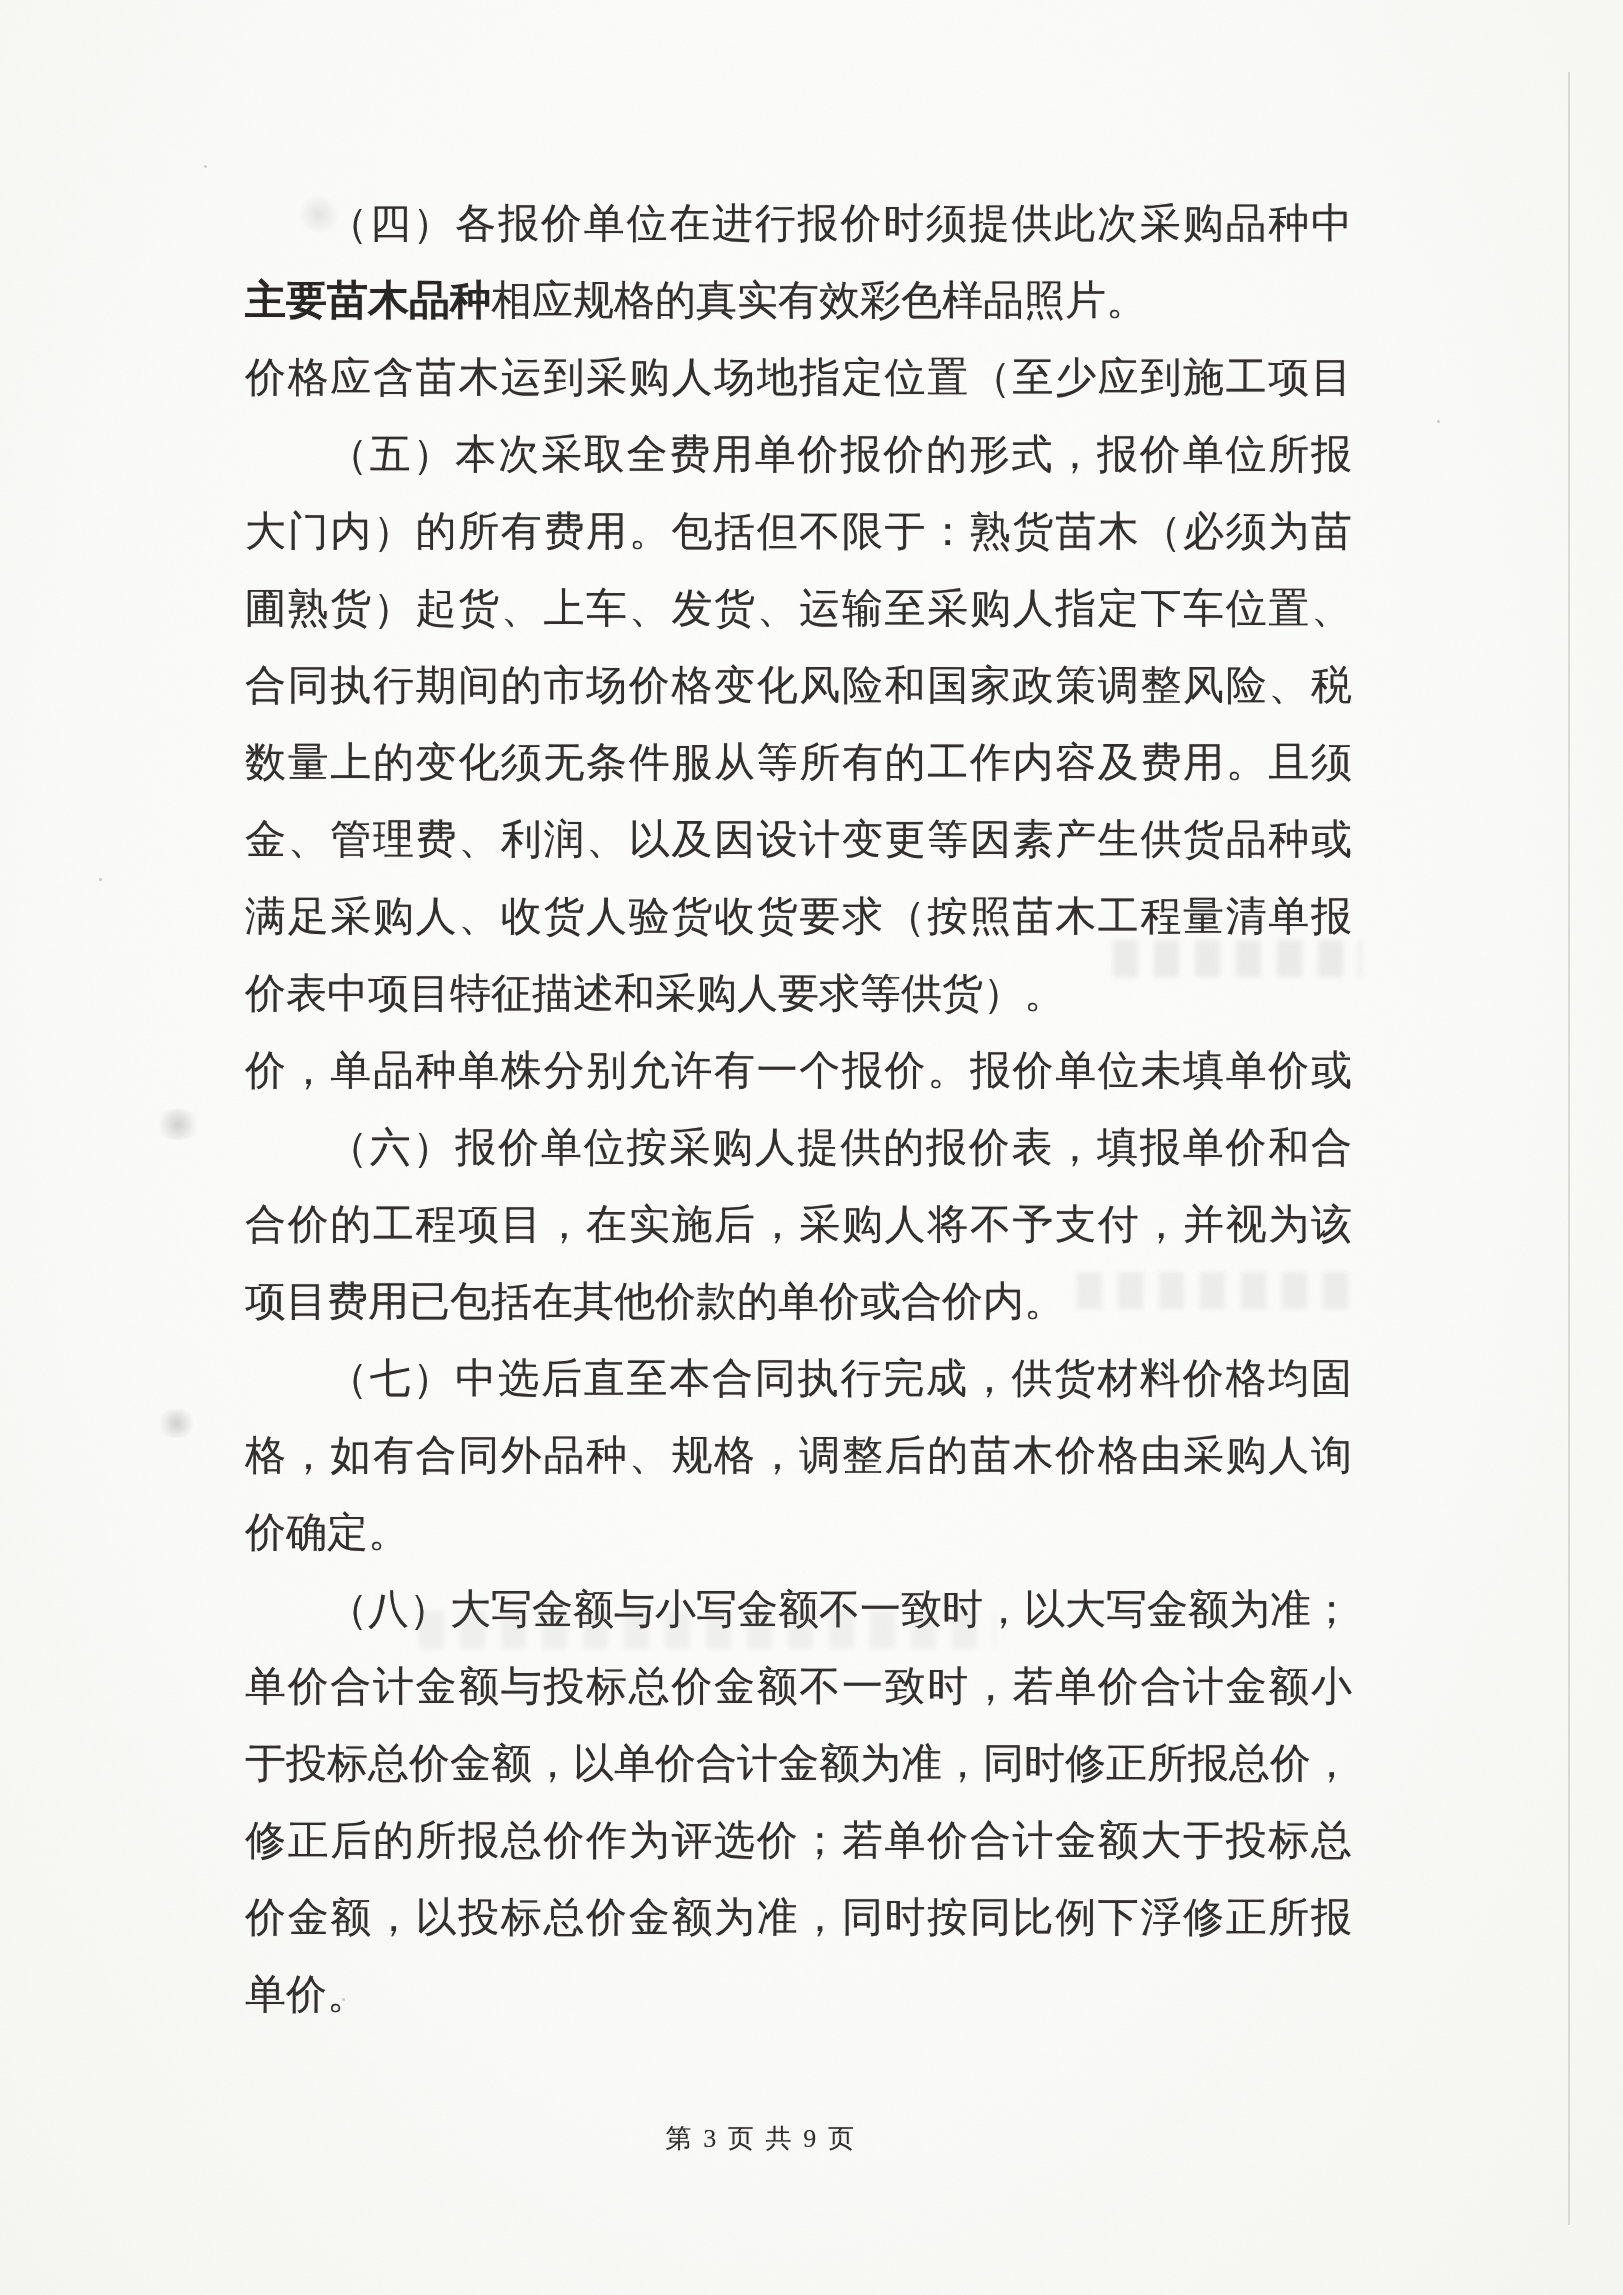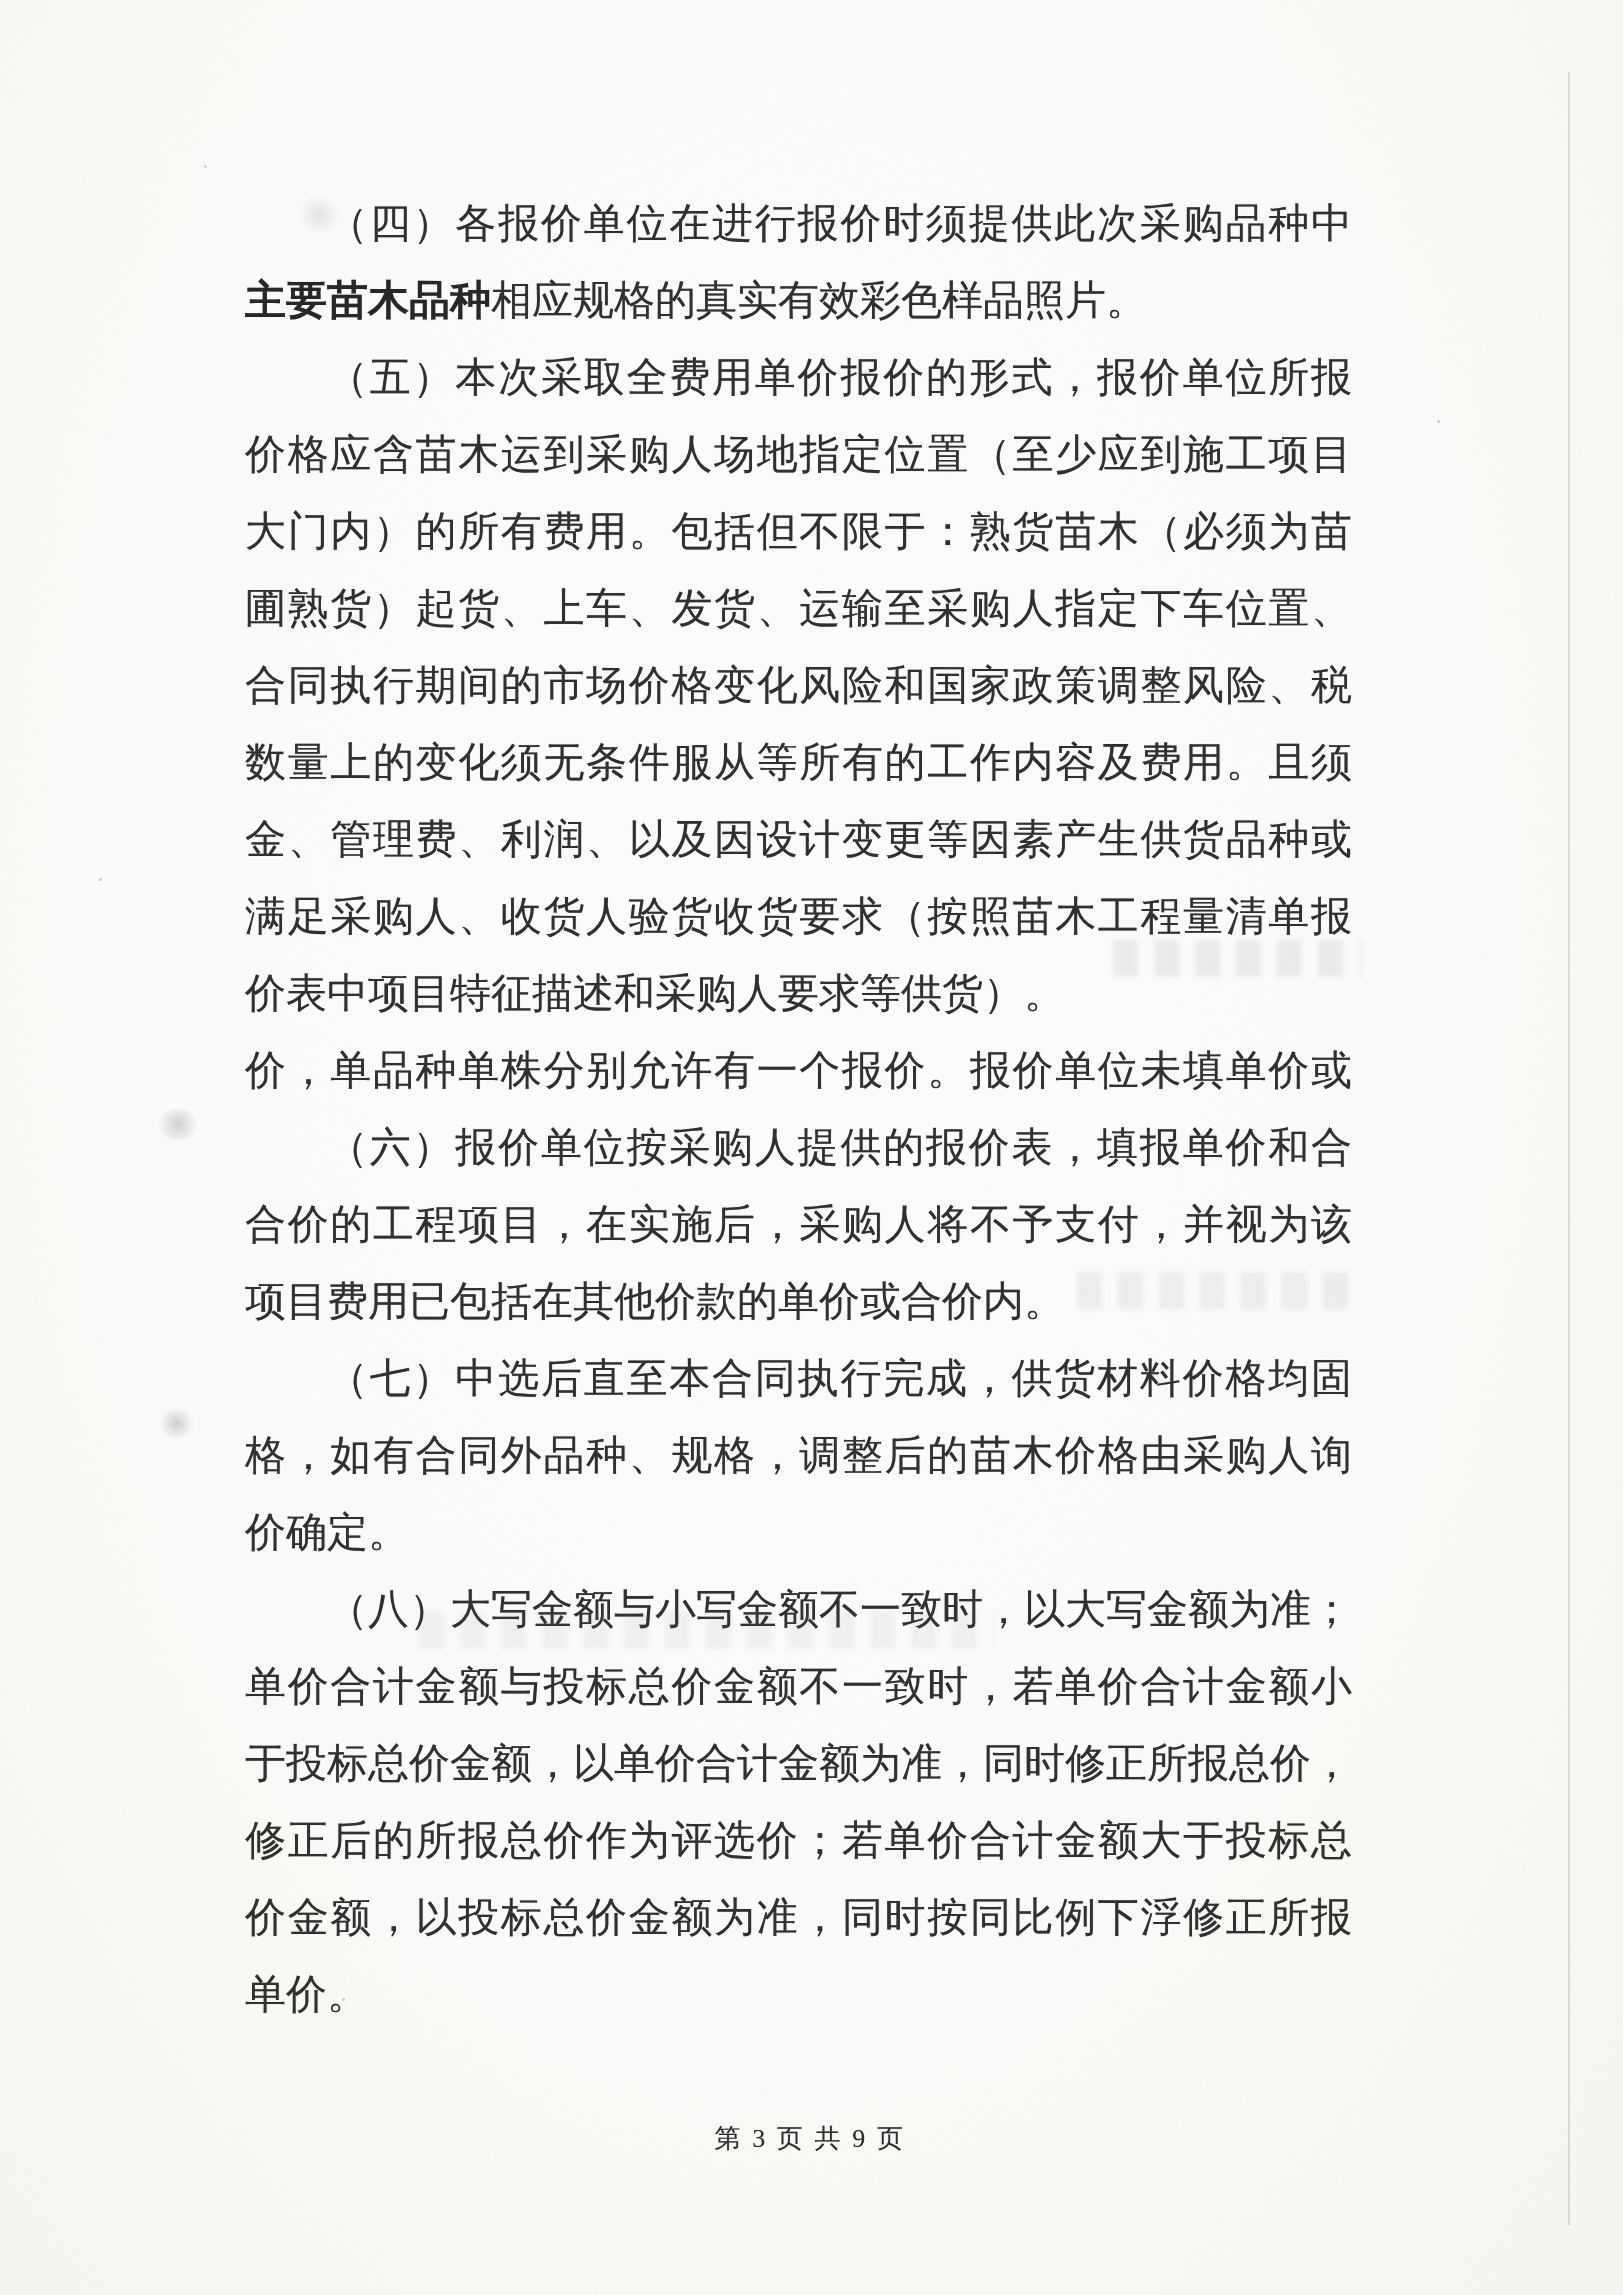--- a/index.html
+++ b/index.html
@@ -26,21 +26,21 @@
     white-space:nowrap;
     text-align:justify;
     text-shadow:0 0 0.7px rgba(47,45,43,.45);
   }
   .line.j{ text-align-last:justify; white-space:normal; }
   .line.end{ text-align-last:left; white-space:normal; }
   .line.indent{ text-indent:82px; }
   .bold{ font-weight:700; color:#262422; }
   .footer{
     position:absolute;
-    left:810px;top:2119px;
+    left:761px;top:2119px;
     transform:translateX(-50%);
     font-size:26px;
     line-height:39px;
     letter-spacing:2.6px;
     color:#2b2a28;
     text-shadow:0 0 0.7px rgba(43,42,40,.4);
     white-space:nowrap;
   }
   
   .scan-line{
@@ -69,22 +69,22 @@
 <div class="page">
 
   <div class="textblock">
 
     <div>
       <div class="line j indent">（四）各报价单位在进行报价时须提供此次采购品种中</div>
       <div class="line end"><span class="bold">主要苗木品种</span><span>相应规格的真实有效彩色样品照片。</span></div>
     </div>
 
     <div>
+      <div class="line j">价格应含苗木运到采购人场地指定位置（至少应到施工项目</div>
       <div class="line j indent">（五）本次采取全费用单价报价的形式，报价单位所报</div>
-      <div class="line j">价格应含苗木运到采购人场地指定位置（至少应到施工项目</div>
       <div class="line j">大门内）的所有费用。包括但不限于：熟货苗木（必须为苗</div>
       <div class="line j">圃熟货）起货、上车、发货、运输至采购人指定下车位置、</div>
       <div class="line j">合同执行期间的市场价格变化风险和国家政策调整风险、税</div>
       <div class="line j">数量上的变化须无条件服从等所有的工作内容及费用。且须</div>
       <div class="line j">金、管理费、利润、以及因设计变更等因素产生供货品种或</div>
       <div class="line j">满足采购人、收货人验货收货要求（按照苗木工程量清单报</div>
       <div class="line end">价表中项目特征描述和采购人要求等供货）。</div>
     </div>
 
     <div>

